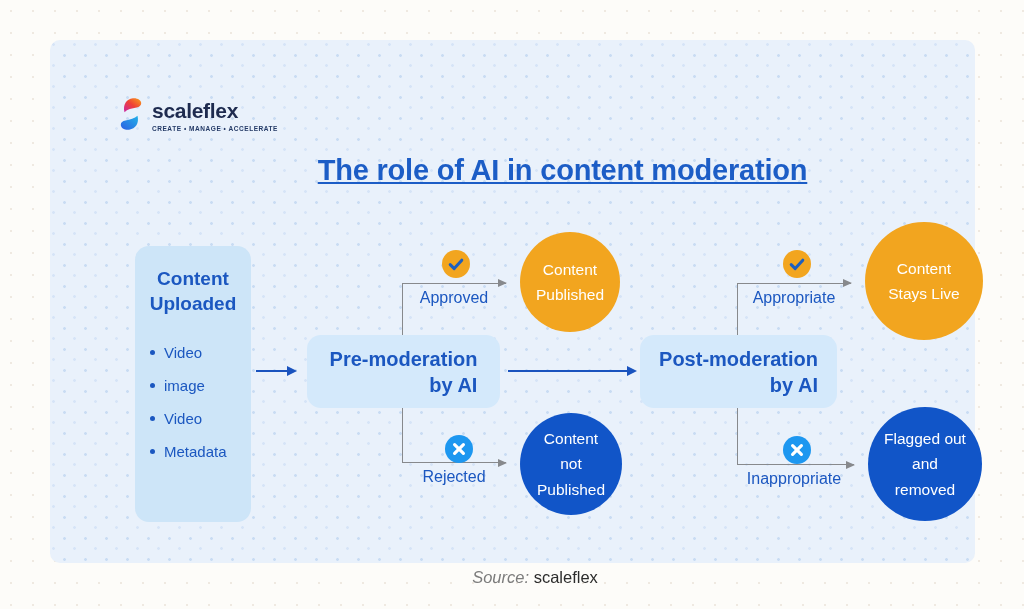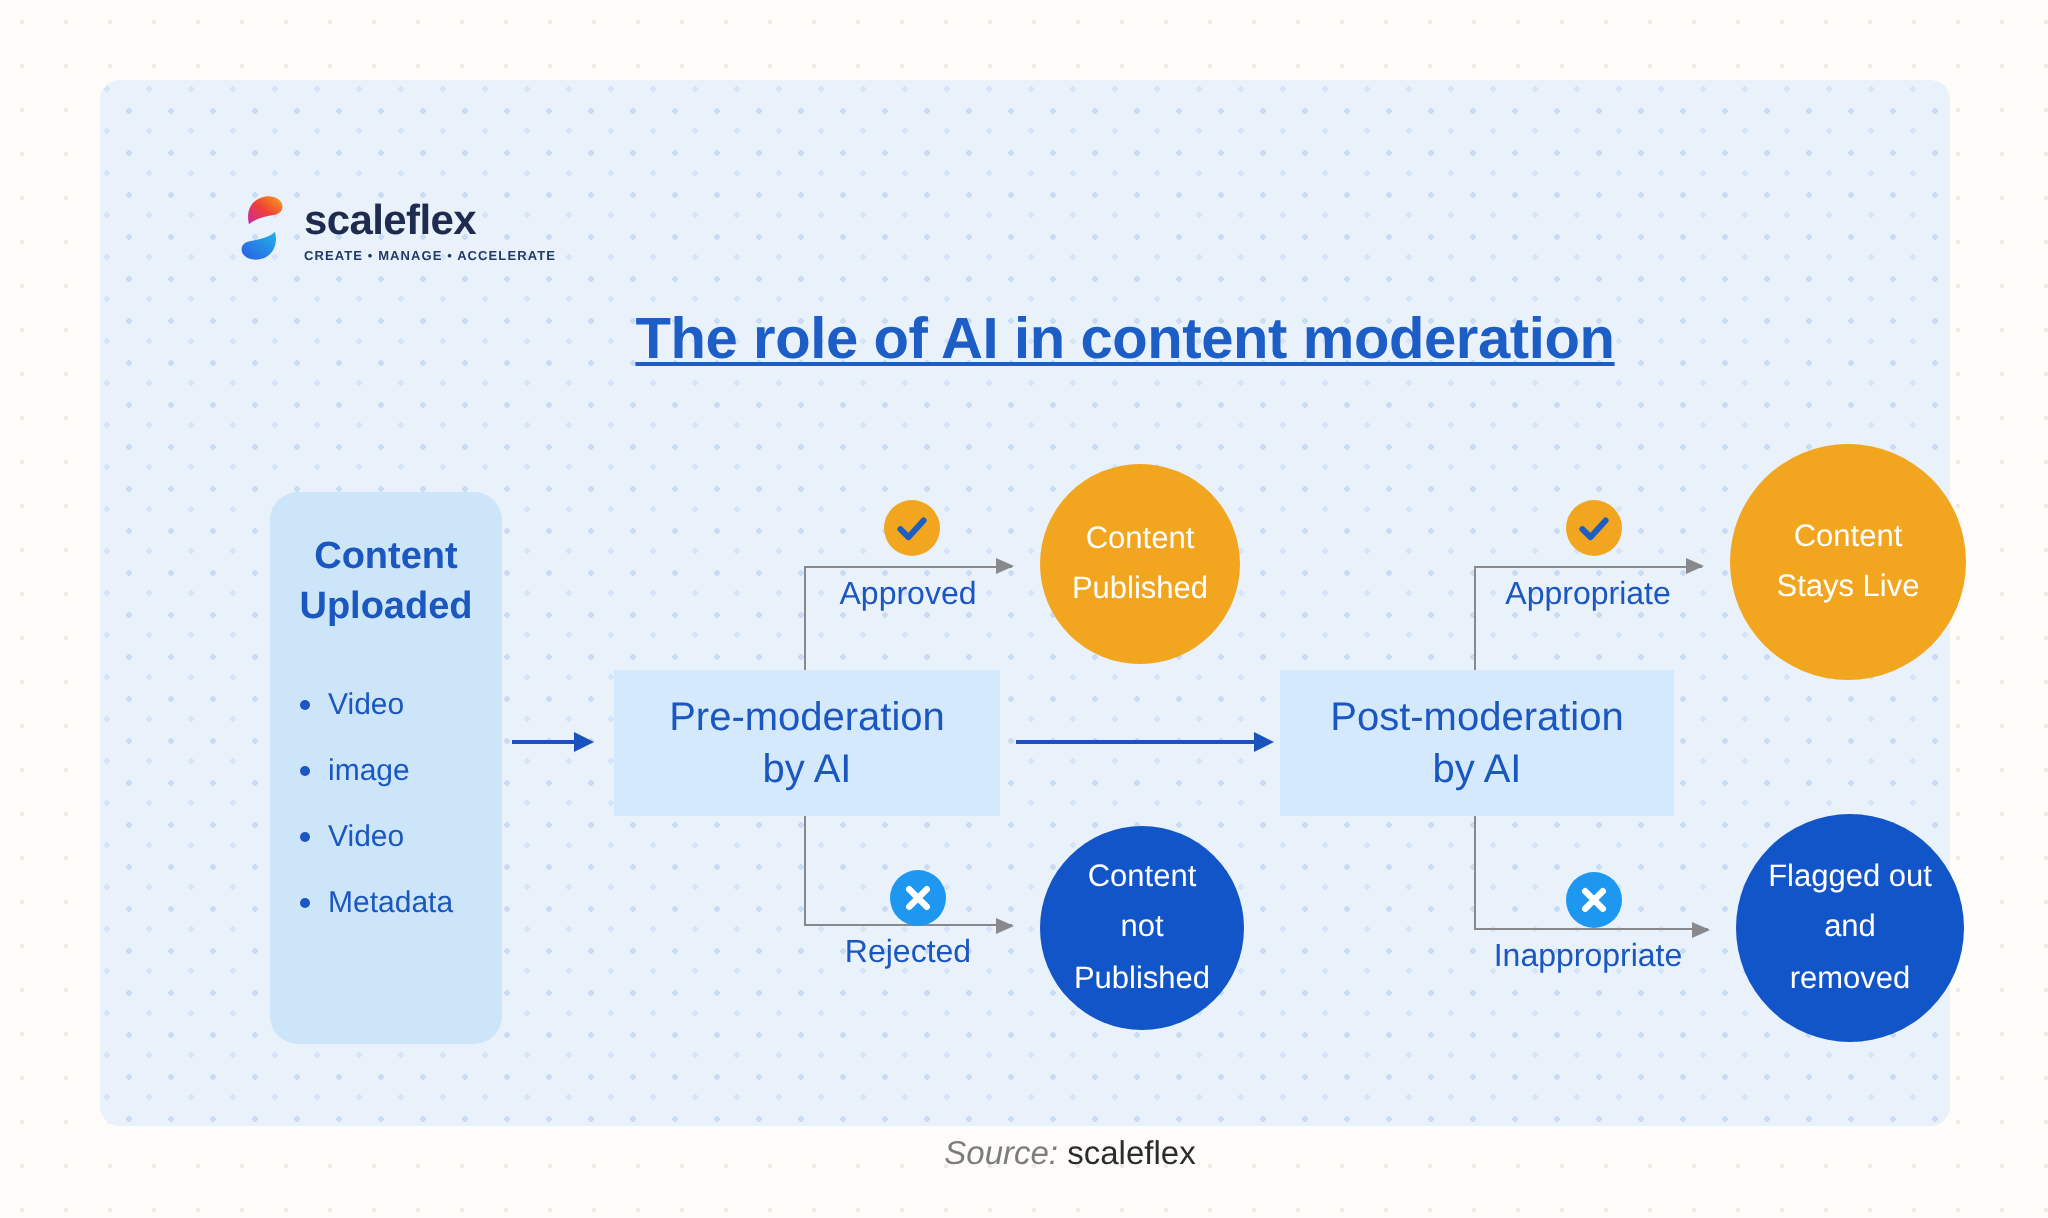--- a/index.html
+++ b/index.html
@@ -49,23 +49,23 @@
     margin-top:20px;text-align:center;font-size:19px;font-weight:700;
     color:#1b57c0;line-height:1.32;white-space:pre-line;
   }
   .panel-list{margin-top:20px;padding-left:15px;}
   .panel-li{display:flex;align-items:center;gap:9px;height:33px;}
   .panel-dot{width:5px;height:5px;border-radius:50%;background:#1b57c0;flex:0 0 auto;}
   .panel-li span.lbl{font-size:15px;color:#1b57c0;}
 
   
   .node{
-    position:absolute;background:#d4e9fb;border-radius:0;
+    position:absolute;background:#d4e9fb;border-radius:14px;
     display:flex;align-items:center;justify-content:center;
-    font-size:20px;font-weight:400;color:#1b57c0;text-align:center;
+    font-size:20px;font-weight:700;color:#1b57c0;text-align:right;
     line-height:1.3;white-space:pre-line;
   }
   .node.pre{left:257px;top:295px;width:193px;height:73px;}
   .node.post{left:590px;top:295px;width:197px;height:73px;}
 
   
   .arrow-blue{position:absolute;height:2px;background:#1a53be;}
   .arrow-blue::after{
     content:"";position:absolute;right:-9px;top:-4.5px;
     border-left:10px solid #1a53be;

